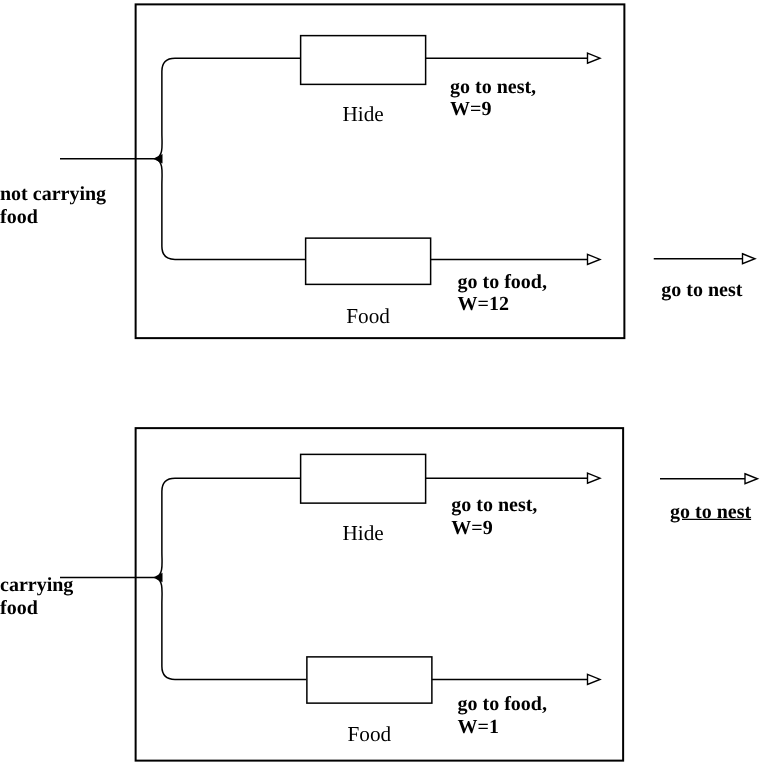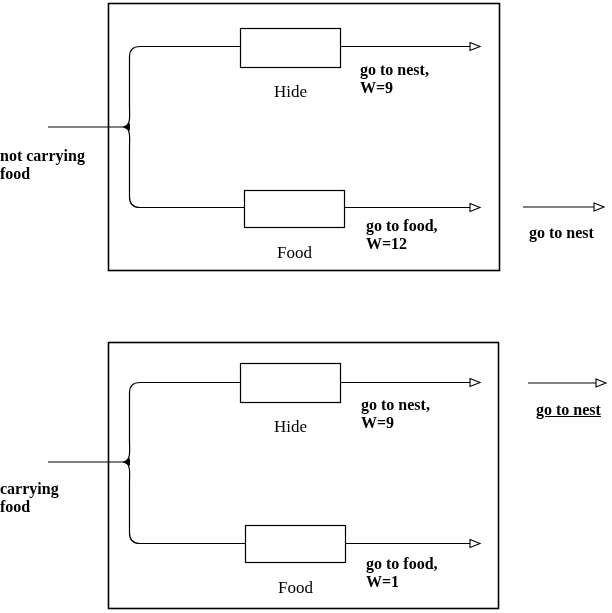--- a/index.html
+++ b/index.html
@@ -114,21 +114,21 @@
     <div>W=9</div>
   </div>
 
   <div class="label action-label" style="left:366px; top:217px;">
     <div>go to food,</div>
     <div>W=12</div>
   </div>
 
   <div class="label ext-label" style="left:529px; top:224px;">go to nest</div>
 
-  <div class="label state-label" style="left:0px; top:480px;">
+  <div class="label state-label" style="left:0px; top:460px;">
     <div>carrying</div>
     <div>food</div>
   </div>
 
   <div class="node-label" style="left:240px; top:363px; width:101px; height:40px;">Hide</div>
 
   <div class="node-label" style="left:245px; top:525px; width:101px; height:38px;">Food</div>
 
   <div class="label action-label" style="left:361px; top:396px;">
     <div>go to nest,</div>

